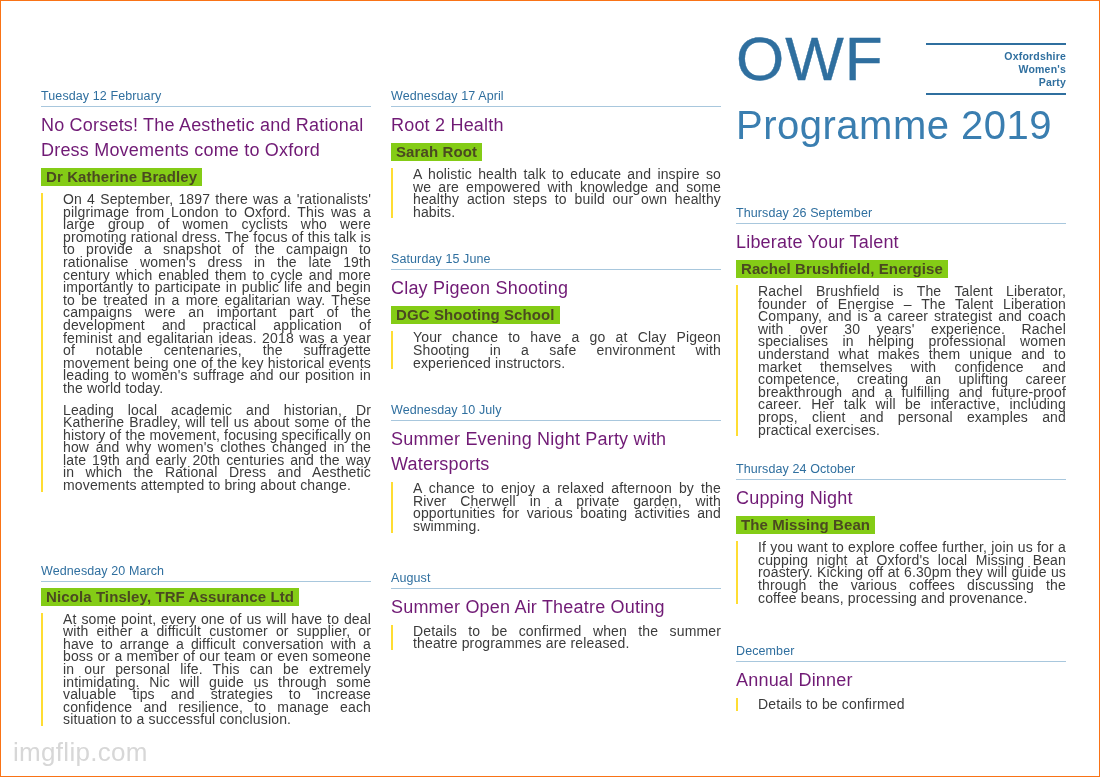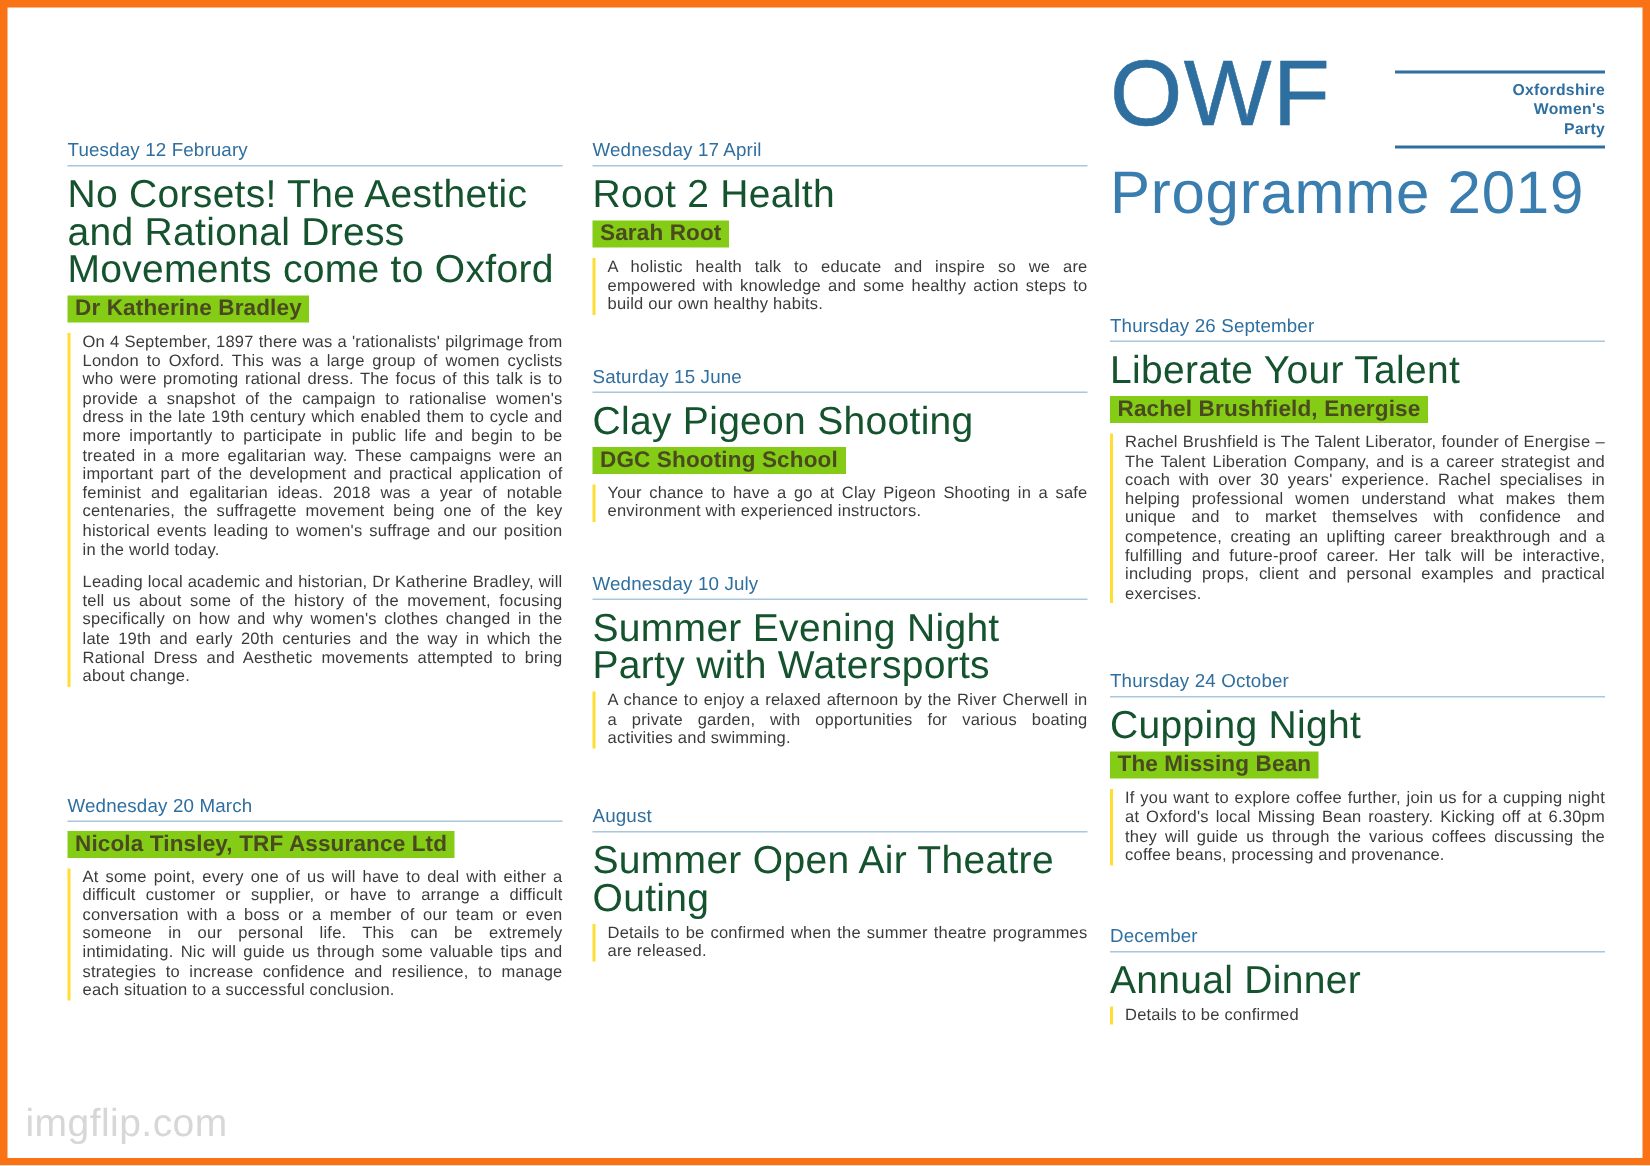--- a/index.html
+++ b/index.html
@@ -11,21 +11,21 @@
     font-family: "Liberation Sans", sans-serif;
     -webkit-font-smoothing: antialiased;
   }
   #page {
     position: relative;
     width: 1100px;
     height: 777px;
     background: #ffffff;
     overflow: hidden;
     box-sizing: border-box;
-    border: 5px solid #f97316;
+    border: 1px solid #f97316;
   }
 
   
   .col {
     position: absolute;
     top: 0;
     width: 330px;
   }
   #col-left   { left: 40px;  }
   #col-mid    { left: 390px; }
@@ -92,43 +92,43 @@
     color: #2f6f9f;
     padding-bottom: 3px;
     letter-spacing: 0.1px;
   }
   .event-rule {
     height: 1px;
     background: #a8c7dd;
     margin-bottom: 6px;
   }
   .event-title {
-    font-size: 26px;
+    font-size: 18px;
     line-height: 25px;
     font-weight: 400;
-    color: #14532d;
+    color: #701a75;
     letter-spacing: 0.2px;
     margin-bottom: 5px;
   }
   .event-speaker {
     display: inline-block;
     background: #84cc16;
     color: #4a4a20;
     font-size: 15px;
     font-weight: bold;
     line-height: 13px;
     padding: 2px 5px 3px 5px;
     margin-bottom: 7px;
     letter-spacing: 0.1px;
     text-align: right;
   }
   .event-body {
     border-left: 2px solid #ffdd33;
-    padding-left: 8px;
-    font-size: 11px;
+    padding-left: 20px;
+    font-size: 14px;
     line-height: 12.6px;
     color: #3b3b3b;
     text-align: justify;
     letter-spacing: 0.15px;
   }
   .event-body p { margin: 0 0 9px 0; }
   .event-body p:last-child { margin-bottom: 0; }
 
   
   #watermark {
@@ -190,21 +190,21 @@
         <div class="event-title">Summer Open Air Theatre Outing</div>
         <div class="event-body">
           <p>Details to be confirmed when the summer theatre programmes are released.</p>
         </div>
       </div>
     </div>
   <div class="col" id="col-right" style="top:205px;">
       <div class="event" style="margin-top: 0px;"><div class="event-date">Thursday 26 September</div><div class="event-rule"></div><div class="event-title">Liberate Your Talent</div><div class="event-speaker">Rachel Brushfield, Energise</div><br><div class="event-body">
           <p>Rachel Brushfield is The Talent Liberator, founder of Energise – The Talent Liberation Company, and is a career strategist and coach with over 30 years' experience. Rachel specialises in helping professional women understand what makes them unique and to market themselves with confidence and competence, creating an uplifting career breakthrough and a fulfilling and future-proof career. Her talk will be interactive, including props, client and personal examples and practical exercises.</p>
         </div></div>
-      <div class="event" style="margin-top: 45px;"><div class="event-date">Thursday 24 October</div><div class="event-rule"></div><div class="event-title">Cupping Night</div><div class="event-speaker">The Missing Bean</div><br><div class="event-body">
+      <div class="event" style="margin-top: 26px;"><div class="event-date">Thursday 24 October</div><div class="event-rule"></div><div class="event-title">Cupping Night</div><div class="event-speaker">The Missing Bean</div><br><div class="event-body">
           <p>If you want to explore coffee further, join us for a cupping night at Oxford's local Missing Bean roastery. Kicking off at 6.30pm they will guide us through the various coffees discussing the coffee beans, processing and provenance.</p>
         </div></div>
       <div class="event" style="margin-top: 40px;">
         <div class="event-date">December</div>
         <div class="event-rule"></div>
         <div class="event-title">Annual Dinner</div>
         <div class="event-body">
           <p>Details to be confirmed</p>
         </div>
       </div>

